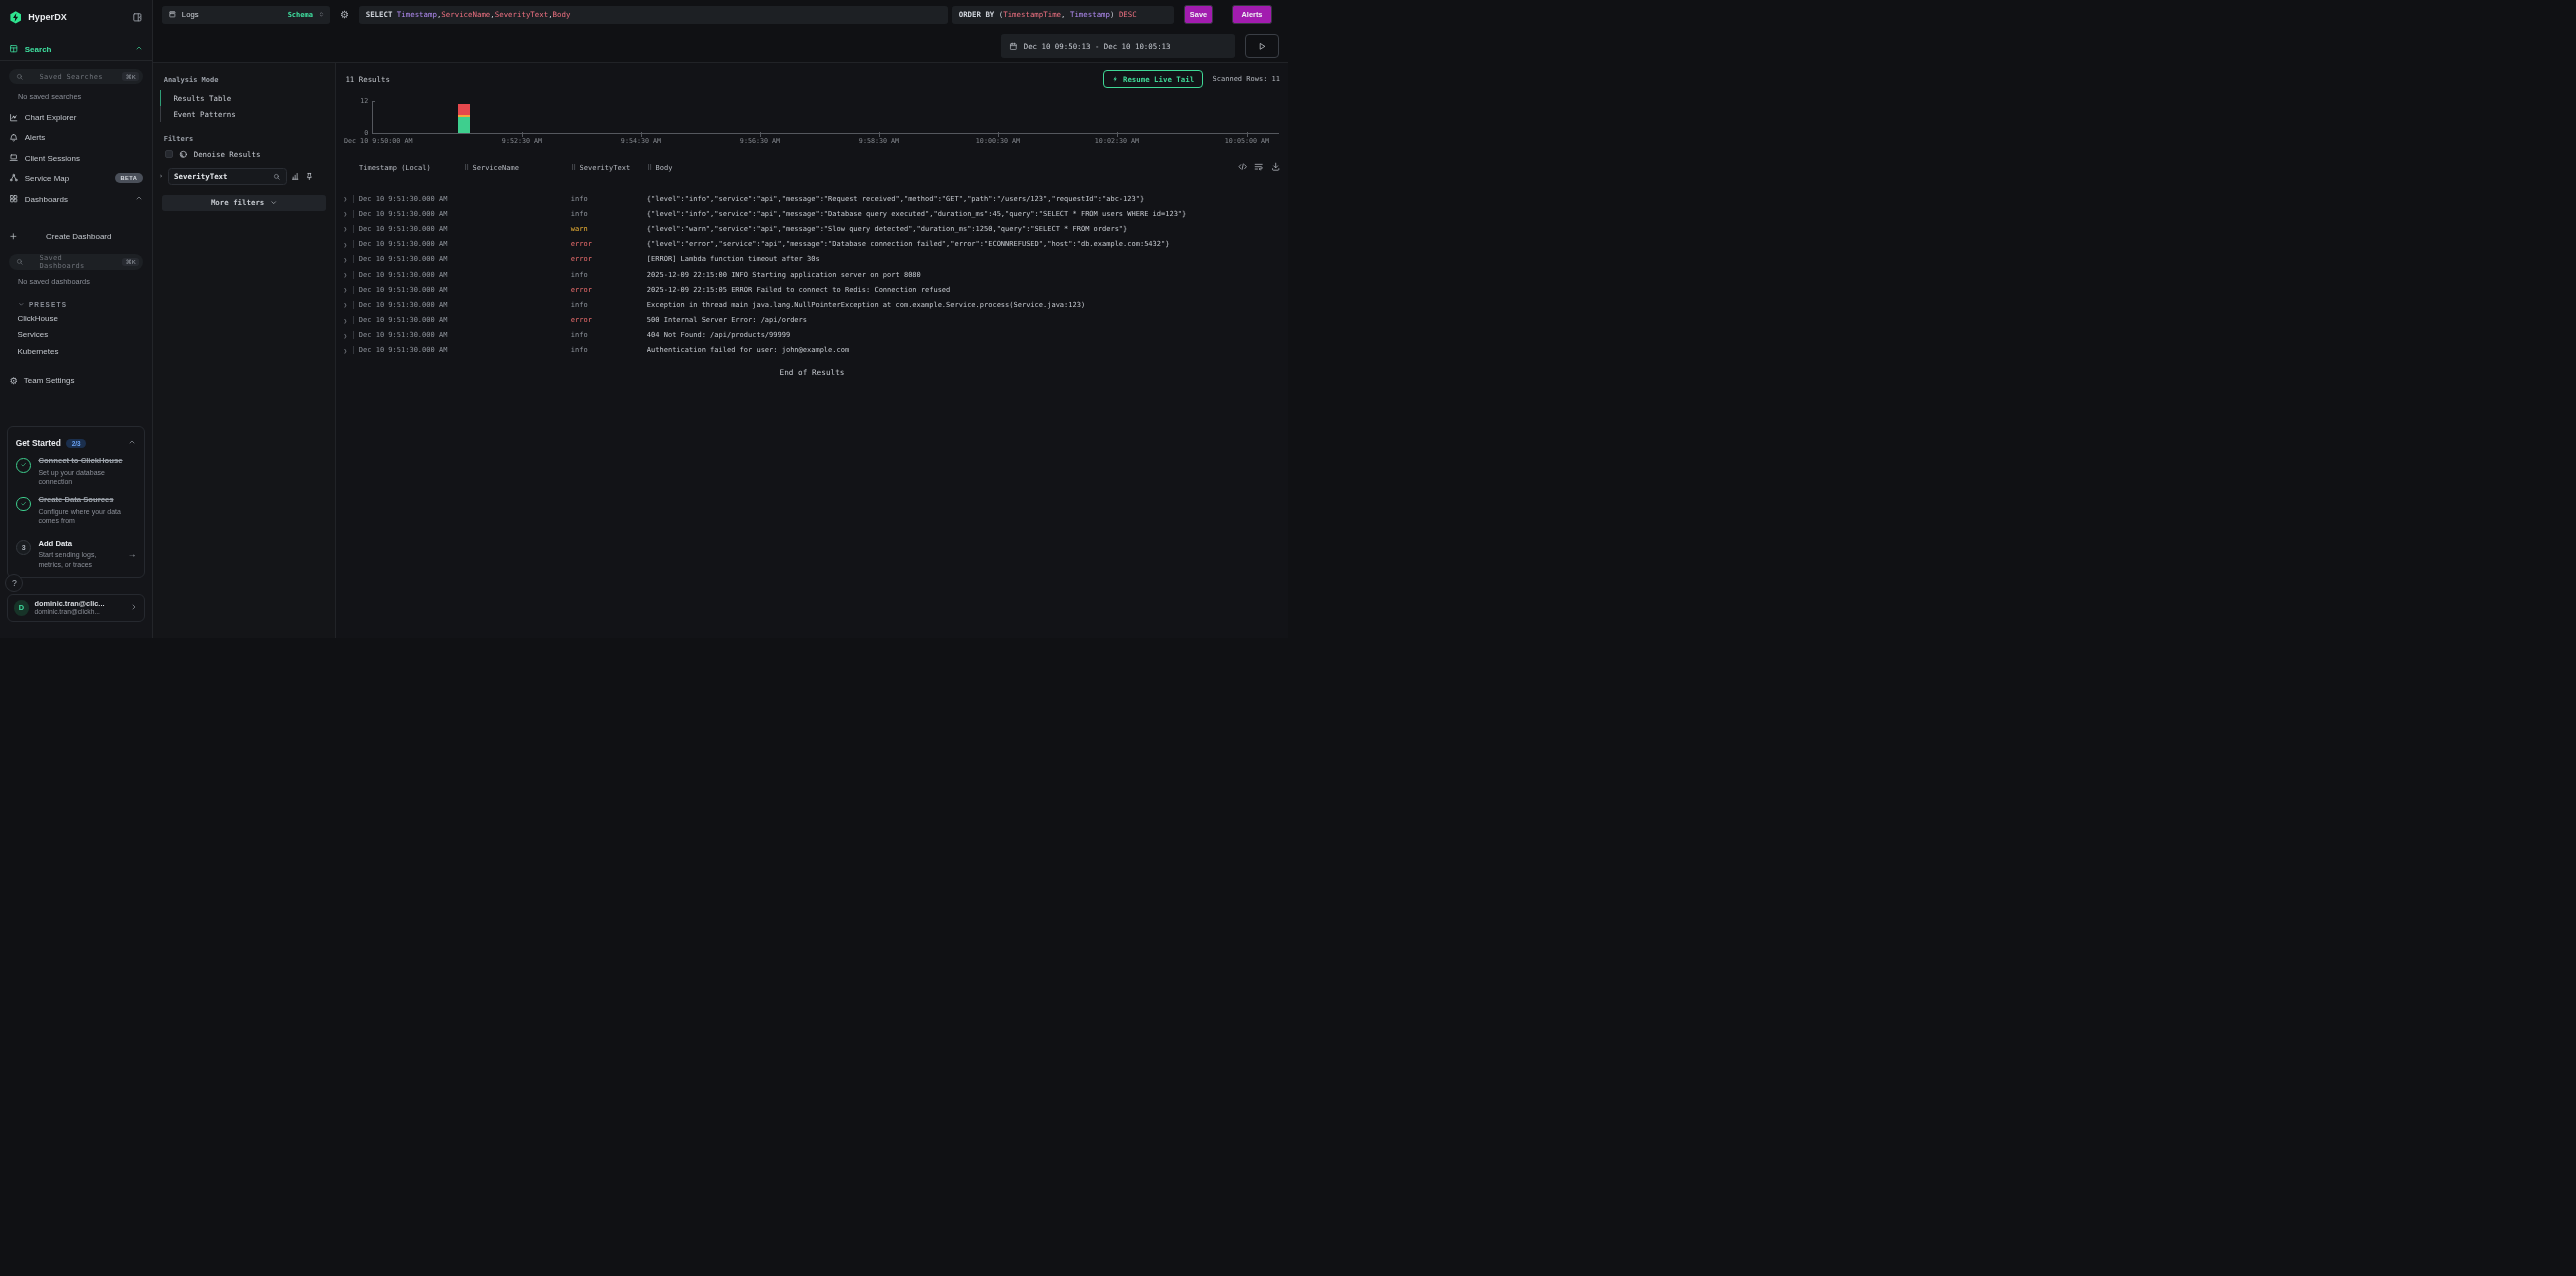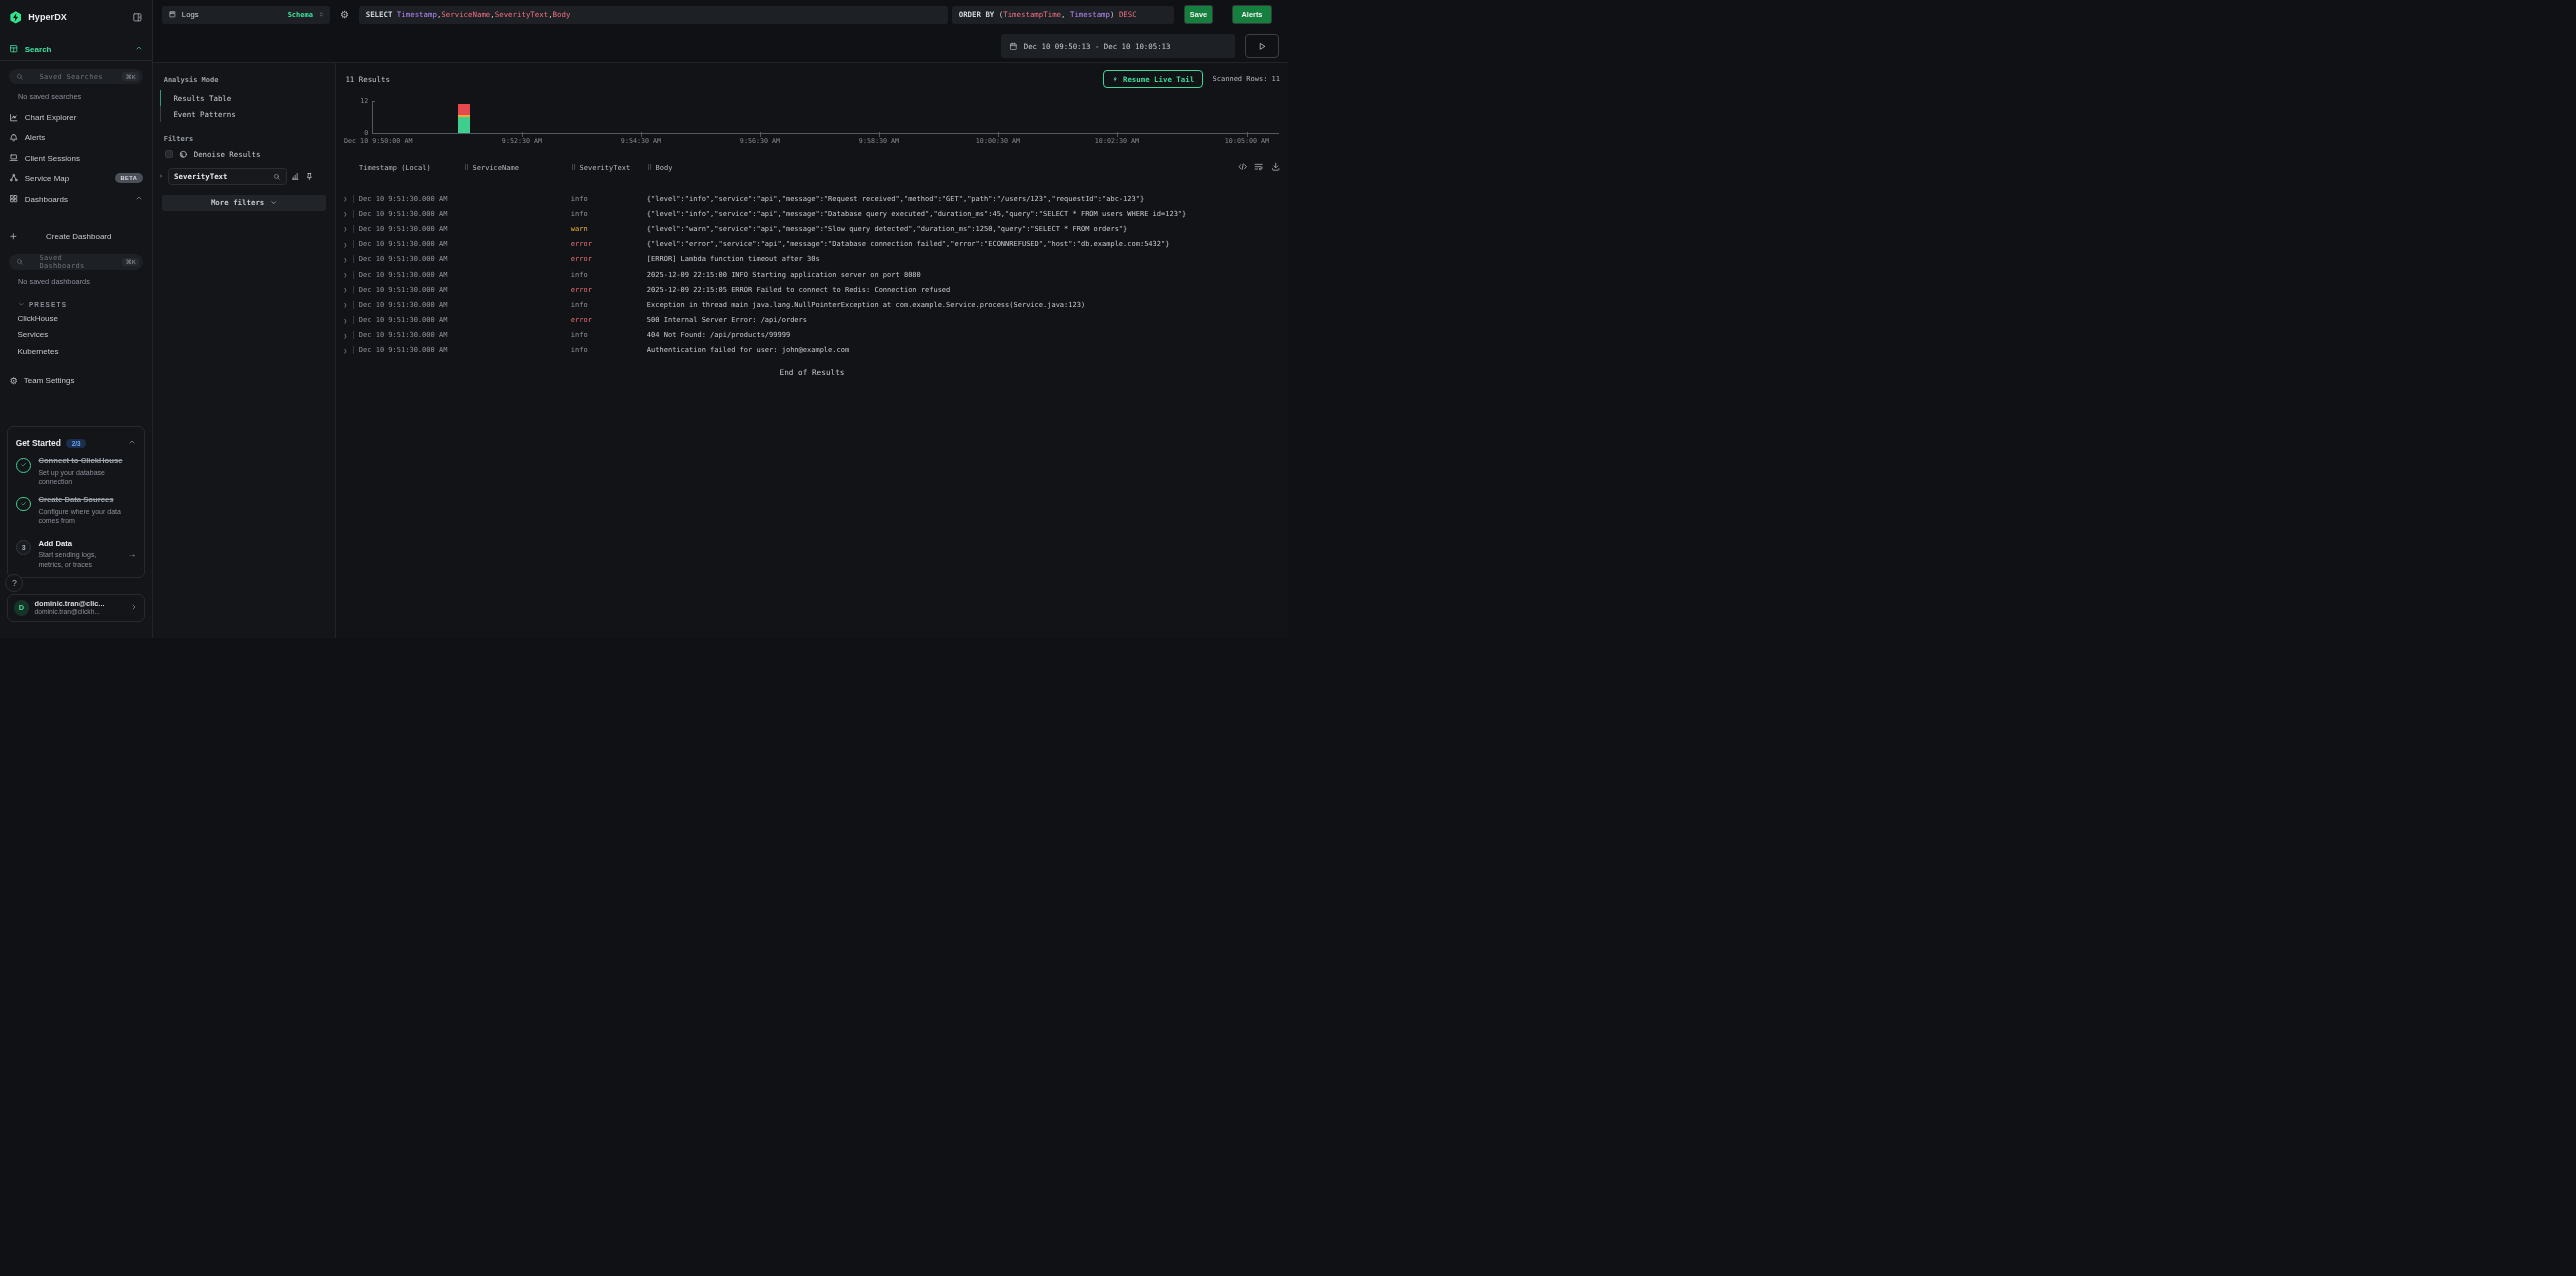--- a/index.html
+++ b/index.html
@@ -58,21 +58,21 @@
   .src-name { font-size:7.7px; color:#ced2d8; flex:1; }
   .src-badge { font-family:"DejaVu Sans Mono", monospace; font-size:7px; font-weight:bold; color:#3fe0a0; }
   .gear-btn { position:absolute; left:184px; top:6.7px; width:14.8px; height:16px; display:flex; align-items:center; justify-content:center; font-size:10px; color:#b0b4bb; cursor:pointer; }
   .qbox { position:absolute; top:6px; height:17.5px; background:#1d2024; border-radius:2.7px; display:flex; align-items:center; padding:0 6.7px; font-family:"DejaVu Sans Mono", monospace; font-size:7.4px; white-space:pre; overflow:hidden; cursor:text; }
   .select-box { left:206px; width:589px; }
   .order-box { left:799px; width:222px; }
   .tok-kw { color:#cfd3da; font-weight:bold; }
   .tok-purple { color:#b18bf2; }
   .tok-red { color:#ec7080; }
   .tok-plain { color:#c9cdd4; }
-  .tb-btn { position:absolute; top:5.4px; height:19px; background:#15803d; border:0.7px solid #35393f; border-radius:2.7px; color:#eef0f3; font-weight:bold; font-size:7.4px; display:flex; align-items:center; justify-content:center; cursor:pointer; }
+  .tb-btn { position:absolute; top:5.4px; height:19px; background:#a21caf; border:0.7px solid #35393f; border-radius:2.7px; color:#eef0f3; font-weight:bold; font-size:7.4px; display:flex; align-items:center; justify-content:center; cursor:pointer; }
   .save-btn { left:1031px; width:29px; }
   .alerts-btn { left:1079px; width:40px; }
   .search-box { position:absolute; left:9.4px; top:34px; width:829px; height:24px; background:#191c20; border:0.7px solid #24272c; border-radius:2.7px; display:flex; align-items:center; padding:0 8px; cursor:text; }
   .search-ph { font-family:"DejaVu Sans Mono", monospace; font-size:7.4px; color:#696e76; flex:1; }
   .mode-sql { font-family:"DejaVu Sans Mono", monospace; font-size:7px; color:#9ba0a8; cursor:pointer; }
   .mode-div { color:#4a4e55; margin:0 5.4px; font-size:7.4px; }
   .mode-lucene { font-family:"DejaVu Sans Mono", monospace; font-size:7px; font-weight:bold; color:#3fe0a0; cursor:pointer; }
   .date-box { position:absolute; left:848px; top:34px; width:234px; height:24px; background:#1d2024; border-radius:2.7px; display:flex; align-items:center; gap:6px; padding:0 8px; font-family:"DejaVu Sans Mono", monospace; font-size:7.4px; color:#c6cad1; cursor:pointer; }
   .date-box svg { color:#b6bac1; }
   .play-btn { position:absolute; left:1092px; top:34px; width:34px; height:24px; border:0.7px solid #3a3e45; border-radius:4px; display:flex; align-items:center; justify-content:center; color:#ced2d8; cursor:pointer; }

